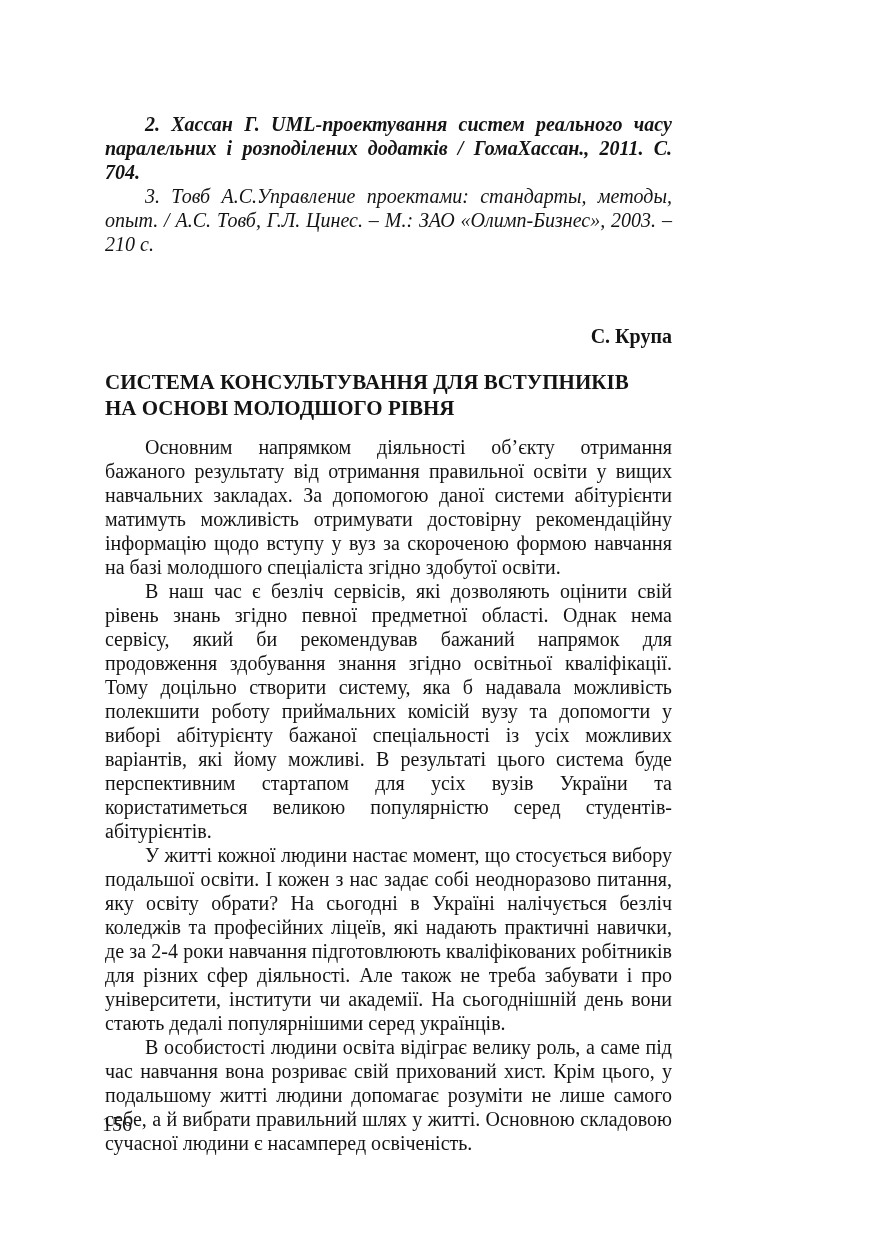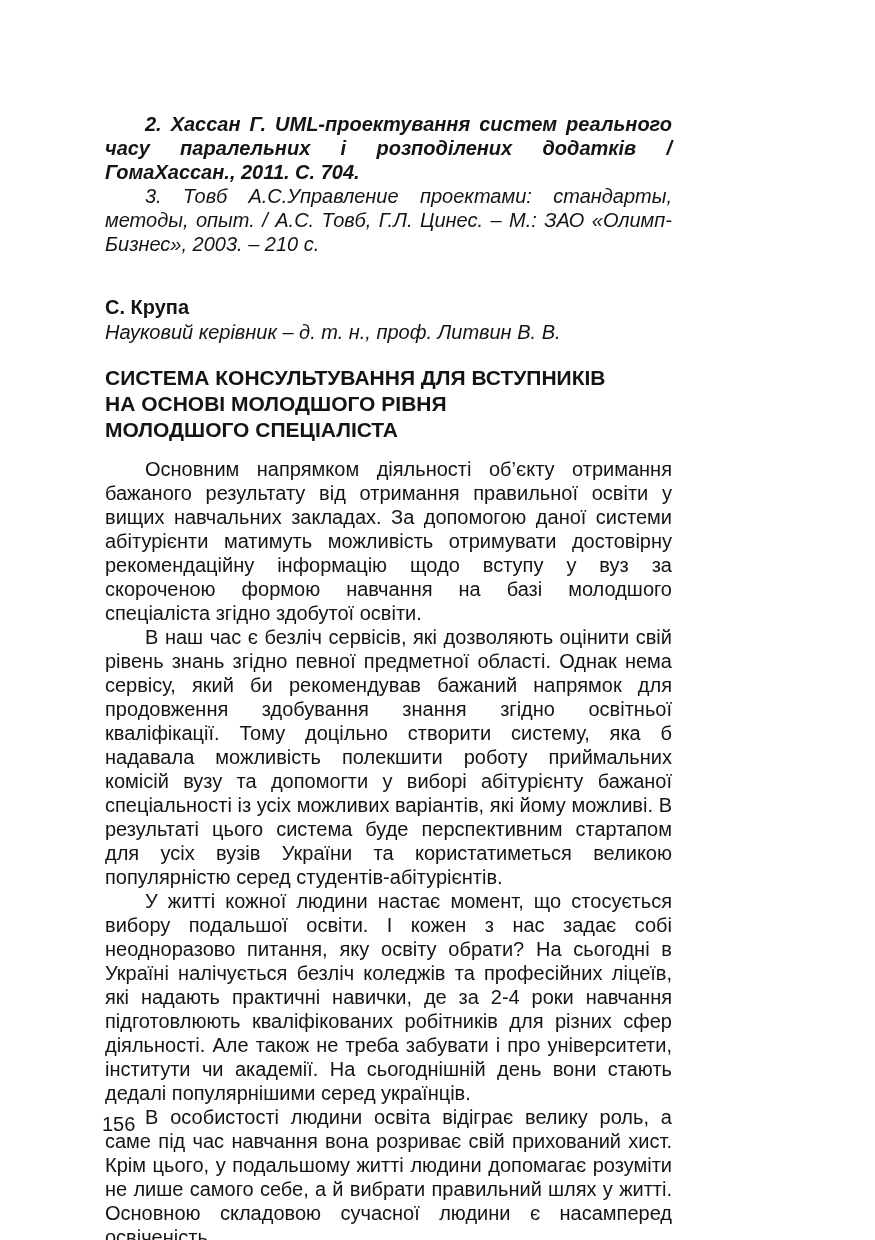--- a/index.html
+++ b/index.html
@@ -5,37 +5,37 @@
   * { margin: 0; padding: 0; box-sizing: border-box; }
   html, body { width: 875px; }
   body { background: #ffffff; }
 
   .page {
     position: relative;
     width: 762px;
     height: 1240px;
     background: #ffffff;
     color: #141414;
-    font-family: Liberation Sans, sans-serif;
+    font-family: Liberation Serif, serif;
     font-size: 20px;
     line-height: 24px;
     padding: 112px 90px 0 105px;
     overflow: hidden;
   }
 
   .references p {
     text-align: justify;
     text-indent: 40px;
   }
   .ref-bold-italic { font-weight: bold; font-style: italic; }
   .ref-italic { font-style: italic; }
 
   .byline {
-    margin-top: 39px;
-    text-align: left;
+    margin-top: 68px;
+    text-align: right;
     line-height: 25px;
   }
   .author-name { font-weight: bold; }
   .supervisor { font-style: italic; }
 
   .article-title {
     margin-top: 20px;
     font-weight: bold;
     font-size: 21px;
     line-height: 26px;
@@ -61,27 +61,25 @@
 
 <div class="page">
 
   <section class="references">
     <p class="ref-bold-italic">2.  Хассан Г. UML-проектування систем реального часу паралельних і розподілених додатків / ГомаХассан., 2011. С. 704.</p>
     <p class="ref-italic">3.  Товб А.С.Управление проектами: стандарты, методы, опыт. / А.С. Товб, Г.Л. Цинес. – М.: ЗАО «Олимп-Бизнес», 2003. – 210 с.</p>
   </section>
 
   <div class="byline">
     <p class="author-name">С. Крупа</p>
-    <p class="supervisor">Науковий керівник – д. т. н., проф. Литвин В. В.</p>
   </div>
 
   <h1 class="article-title">
     <span>СИСТЕМА КОНСУЛЬТУВАННЯ ДЛЯ ВСТУПНИКІВ</span>
     <span>НА ОСНОВІ МОЛОДШОГО РІВНЯ</span>
-    <span>МОЛОДШОГО СПЕЦІАЛІСТА</span>
   </h1>
 
   <div class="body-text">
     <p>Основним напрямком діяльності об’єкту отримання бажаного результату від отримання правильної освіти у вищих навчальних закладах. За допомогою даної системи абітурієнти матимуть можливість отримувати достовірну рекомендаційну інформацію щодо вступу  у вуз за скороченою формою навчання на базі молодшого спеціаліста згідно здобутої освіти.</p>
     <p>В наш час є безліч сервісів, які дозволяють оцінити свій рівень знань згідно певної предметної області. Однак нема сервісу, який би рекомендував бажаний напрямок для продовження здобування знання згідно освітньої кваліфікації. Тому доцільно створити систему, яка б надавала можливість полекшити роботу приймальних комісій вузу та допомогти у виборі абітурієнту бажаної спеціальності із усіх можливих варіантів, які йому можливі. В результаті цього система буде перспективним стартапом для усіх вузів України та користатиметься великою популярністю серед студентів-абітурієнтів.</p>
     <p>У житті кожної людини настає момент, що стосується  вибору подальшої освіти. І кожен з нас задає собі неодноразово питання, яку освіту обрати? На сьогодні в Україні налічується безліч коледжів та професійних ліцеїв, які надають практичні навички, де за 2-4 роки навчання підготовлюють кваліфікованих робітників  для різних сфер діяльності. Але також не треба забувати і про університети, інститути чи академії. На сьогоднішній день вони стають дедалі популярнішими серед українців.</p>
     <p>В особистості  людини освіта відіграє велику роль, а саме під час навчання вона розриває свій прихований хист. Крім цього, у подальшому житті людини допомагає розуміти не лише самого себе, а й вибрати правильний шлях у житті. Основною складовою сучасної людини є насамперед освіченість.</p>
   </div>
 
   <footer class="page-footer">

